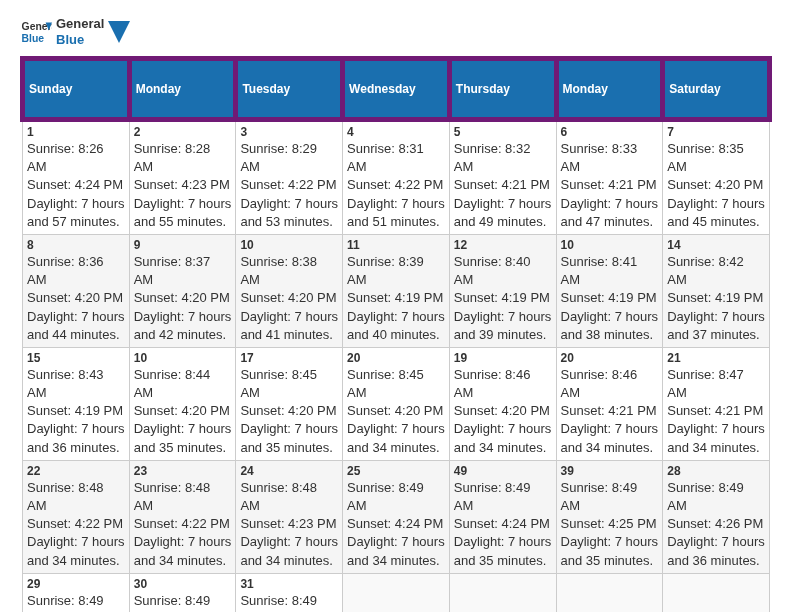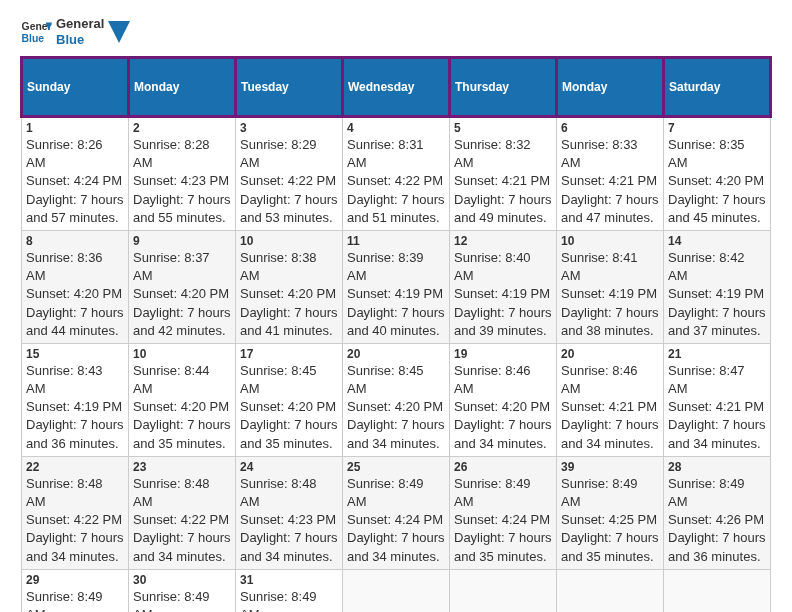--- a/index.html
+++ b/index.html
@@ -52,21 +52,21 @@
       width: 100%;
       table-layout: fixed;
     }
     .calendar th {
       background-color: #1a6faf;
       color: #fff;
       font-size: 12px;
       font-weight: bold;
       padding: 21px 4px;
       text-align: left;
-      border: 3px solid #701a75;
+      border: 5px solid #701a75;
     }
     .calendar td {
       vertical-align: top;
       border: 1px solid #ccc;
       padding: 3px 4px;
       font-size: 9.5px;
       color: #333;
       background: #fff;
       height: 88px;
     }
@@ -327,21 +327,21 @@
       </td>
           <td>
         <span class="day-number">25</span>
         <div class="day-info">
           Sunrise: 8:49 AM<br>
           Sunset: 4:24 PM<br>
           Daylight: 7 hours and 34 minutes.
         </div>
       </td>
           <td>
-        <span class="day-number">26</span>
+        <span class="day-number">49</span>
         <div class="day-info">
           Sunrise: 8:49 AM<br>
           Sunset: 4:24 PM<br>
           Daylight: 7 hours and 35 minutes.
         </div>
       </td>
           <td>
         <span class="day-number">39</span>
         <div class="day-info">
           Sunrise: 8:49 AM<br>

